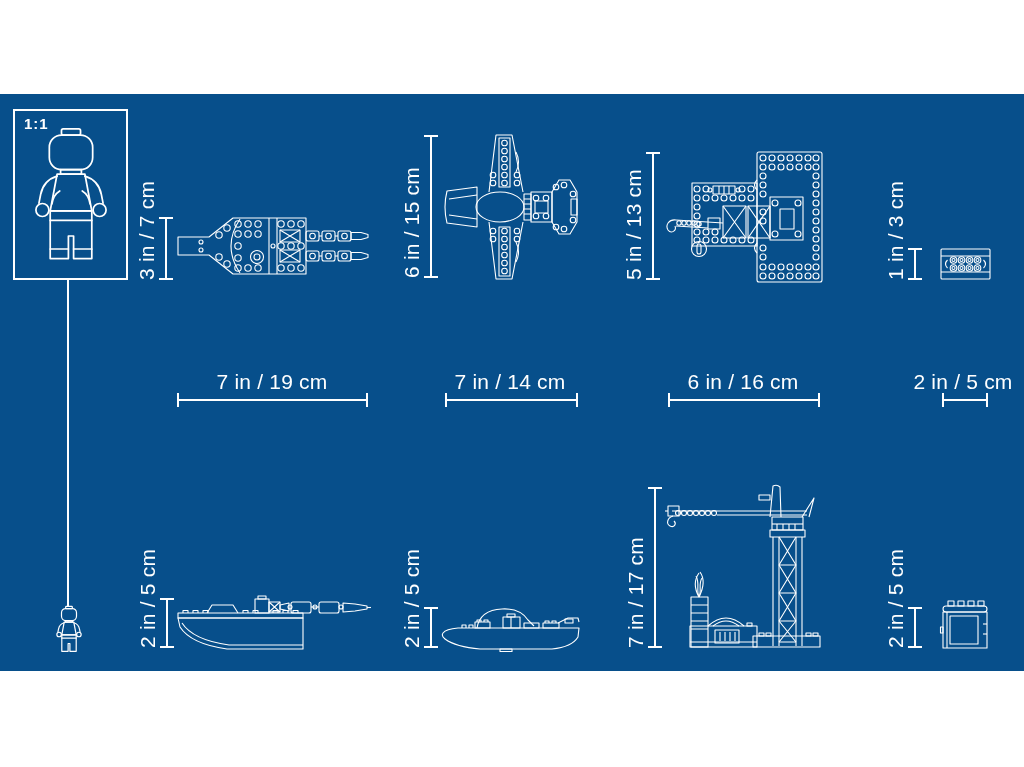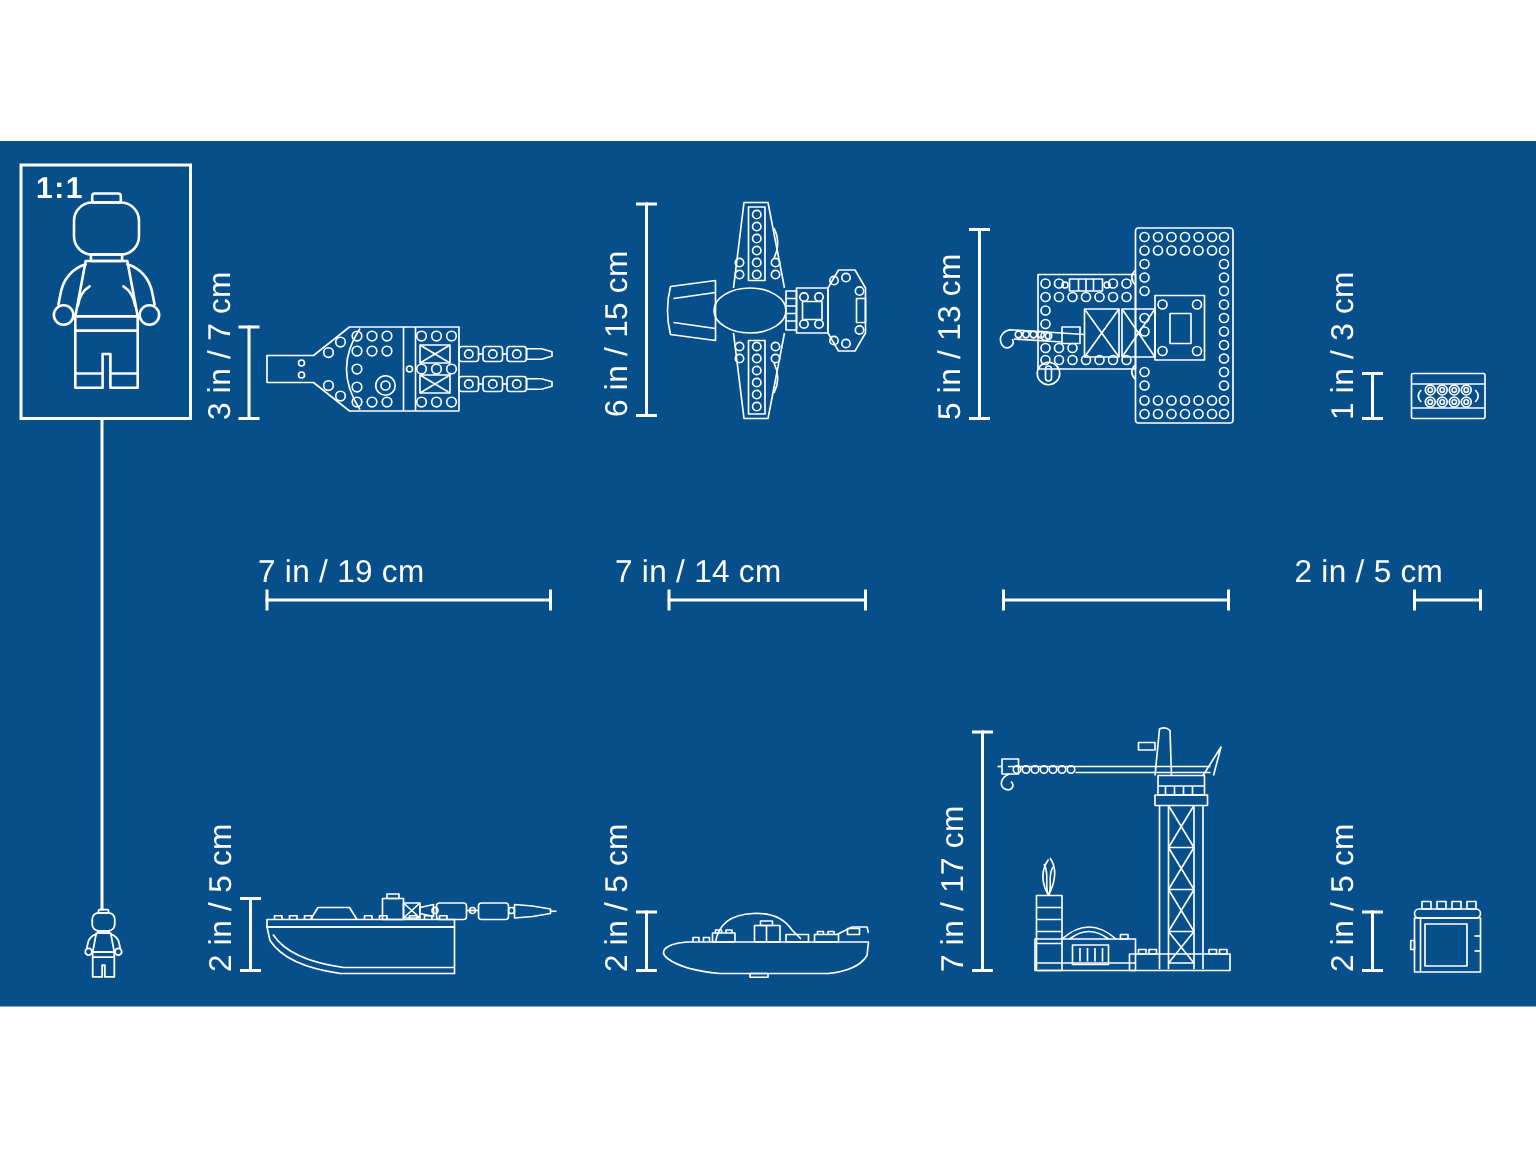--- a/index.html
+++ b/index.html
@@ -2,33 +2,33 @@
 <html><head>
 <meta charset="utf-8">
 <style>
   * { margin:0; padding:0; box-sizing:border-box; }
   html,body { background:#ffffff; }
   body { font-family:"Liberation Sans", sans-serif; }
   .canvas { position:relative; width:1024px; height:767px; background:#ffffff; overflow:hidden; }
   .blueprint-bg { position:absolute; left:0; top:94px; width:1024px; height:577px; background:#074F8B; }
   svg.draw { position:absolute; overflow:visible; }
   .scale-box { position:absolute; left:13px; top:109px; width:115px; height:171px; border:2px solid #ffffff; }
-  .scale-label { position:absolute; left:9px; top:4px; font-size:20px; font-weight:bold; color:#ffffff; letter-spacing:1px; }
+  .scale-label { position:absolute; left:9px; top:4px; font-size:15px; font-weight:bold; color:#ffffff; letter-spacing:1px; }
   .leader { position:absolute; left:67px; top:280px; width:2px; height:327px; background:#ffffff; }
   .vmeasure { position:absolute; width:14px; }
   .vmeasure .line { position:absolute; left:6px; top:0; bottom:0; width:2px; background:#ffffff; }
   .vmeasure::before, .vmeasure::after { content:""; position:absolute; left:0; width:14px; height:2px; background:#ffffff; }
   .vmeasure::before { top:0; } .vmeasure::after { bottom:0; }
   .hmeasure { position:absolute; top:393px; height:14px; }
   .hmeasure .line { position:absolute; left:0; right:0; top:6px; height:2px; background:#ffffff; }
   .hmeasure::before, .hmeasure::after { content:""; position:absolute; top:0; width:2px; height:14px; background:#ffffff; }
   .hmeasure::before { left:0; } .hmeasure::after { right:0; }
   .dim { color:#ffffff; font-size:21px; letter-spacing:0.2px; white-space:nowrap; }
   .vlabel { position:absolute; height:26px; line-height:26px; transform-origin:0 100%; transform:rotate(-90deg); }
-  .hlabel { position:absolute; top:370px; width:200px; }
+  .hlabel { position:absolute; top:370px; width:200px; text-align:center; }
 </style>
 </head>
 <body>
 
 <div class="canvas">
   <div class="blueprint-bg"></div>
 
   <div class="scale-box">
     <span class="scale-label">1:1</span>
     <svg class="draw" style="left:17px;top:16px" width="78" height="140" viewBox="0 0 90 160">
@@ -455,18 +455,19 @@
   <div class="dim hlabel" style="left:172px">7 in / 19 cm</div>
 
   <div class="hmeasure" style="left:445px;width:133px">
       <span class="line"></span>
     </div>
   <div class="dim hlabel" style="left:410px">7 in / 14 cm</div>
 
   <div class="hmeasure" style="left:668px;width:152px">
       <span class="line"></span>
     </div>
+  <div class="dim hlabel" style="left:643px">6 in / 16 cm</div>
 
   <div class="hmeasure" style="left:942px;width:46px">
       <span class="line"></span>
     </div>
   <div class="dim hlabel" style="left:863px">2 in / 5 cm</div>
 </div>
 
 </body></html>

